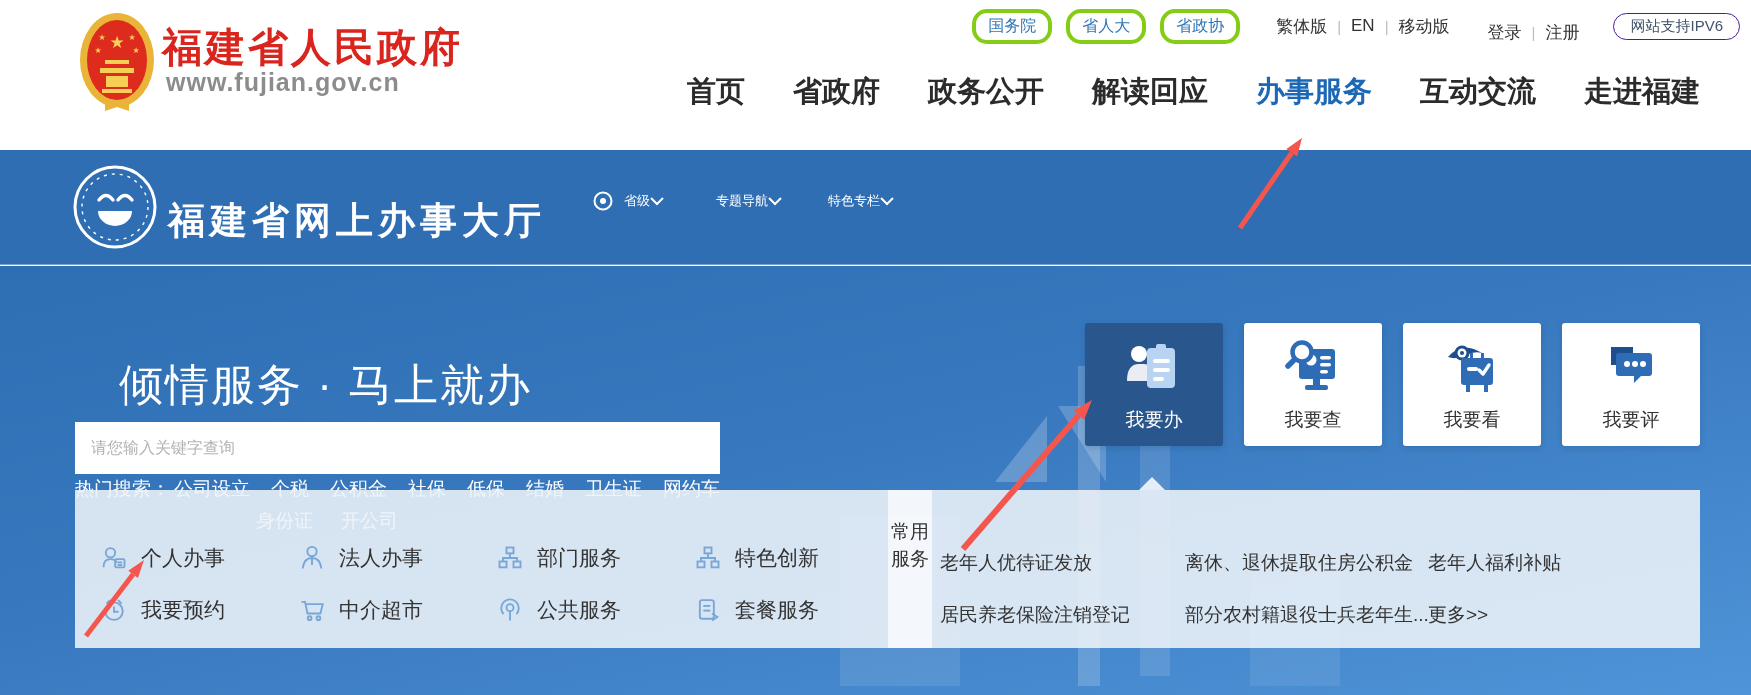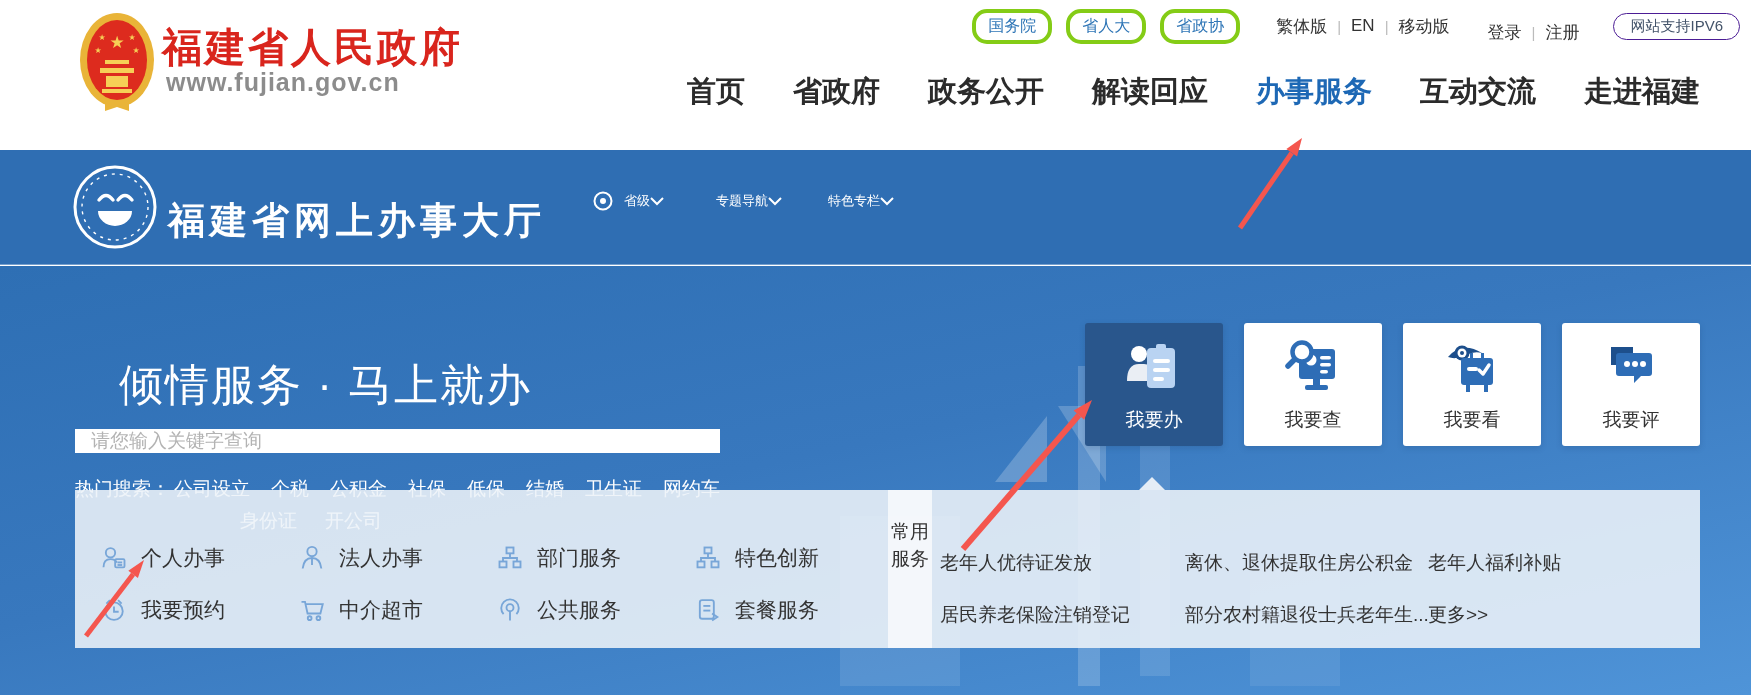--- a/index.html
+++ b/index.html
@@ -30,27 +30,27 @@
   .platform-line1 { position:absolute; left:170px; top:22px; font-size:20px; color:#fff; letter-spacing:9px; white-space:nowrap; }
   .platform-line2 { position:absolute; left:168px; top:46px; font-size:37px; font-weight:bold; color:#fff; letter-spacing:5px; white-space:nowrap; }
   .banner-menus { position:absolute; left:592px; top:40px; display:flex; align-items:center; color:#fff; }
   .banner-menu { display:flex; align-items:center; font-size:13px; cursor:pointer; }
   .bm-gap1 { margin-left:10px; } .bm-gap2 { margin-left:52px; } .bm-gap3 { margin-left:46px; }
 
   
   .hero { position:absolute; left:0; top:266px; width:1751px; height:429px;
           background:linear-gradient(168deg,#2e6fb4 0%,#3878be 45%,#4f94d8 100%); }
   .hero-title { position:absolute; left:75px; top:90px; font-size:44px; color:#fff; letter-spacing:2px; z-index:2;margin-left:44px; }
-  .search-input { position:absolute; left:75px; top:163px; width:645px; height:24px; border:none; outline:none; padding:0 16px; font-size:19px; color:#333; z-index:2; font-family:"Liberation Sans",sans-serif; }
+  .search-input { position:absolute; left:75px; top:156px; width:645px; height:52px; border:none; outline:none; padding:0 16px; font-size:16px; color:#333; z-index:2; font-family:"Liberation Sans",sans-serif; }
   .search-input::placeholder { color:#b3b3b3; }
   .search-btn { position:absolute; left:733px; top:165px; width:103px; height:48px; background:#e8413c; color:#fff; font-size:21px; border:none; cursor:pointer; z-index:2; letter-spacing:2px; font-family:"Liberation Sans",sans-serif; }
   .hot-row { position:absolute; left:75px; top:210px; display:flex; align-items:center; color:#fff; font-size:19px; z-index:2; white-space:nowrap; }
   .hot-row .term { margin-right:21px; cursor:pointer; }
   .hot-label { margin-right:4px; }
-  .hot-row2 { position:absolute; left:240px; top:242px; display:flex; color:#fff; font-size:19px; z-index:2; }
+  .hot-row2 { position:absolute; left:256px; top:242px; display:flex; color:#fff; font-size:19px; z-index:2; }
   .hot-row2 .term { margin-right:28px; cursor:pointer; }
 
   
   .wm { position:absolute; z-index:1; opacity:0.18; background:#fff; }
   .wm-tri { width:0; height:0; background:transparent; border-style:solid; }
 
   
   .card { position:absolute; top:57px; width:138px; height:123px; background:#fff; border-radius:3px; z-index:3; cursor:pointer; box-shadow:0 2px 6px rgba(20,50,90,0.18); }
   .card .icon-wrap { position:absolute; left:0; right:0; top:14px; display:flex; justify-content:center; }
   .card .card-label { position:absolute; left:0; right:0; bottom:13px; text-align:center; font-size:19px; color:#333; }

